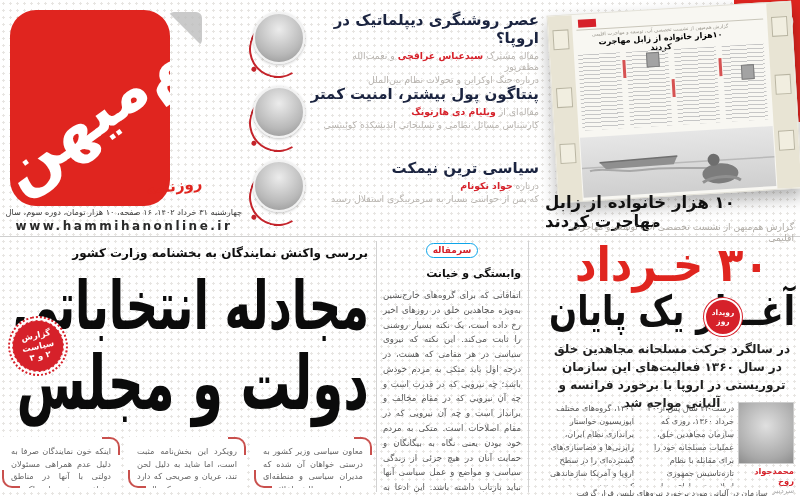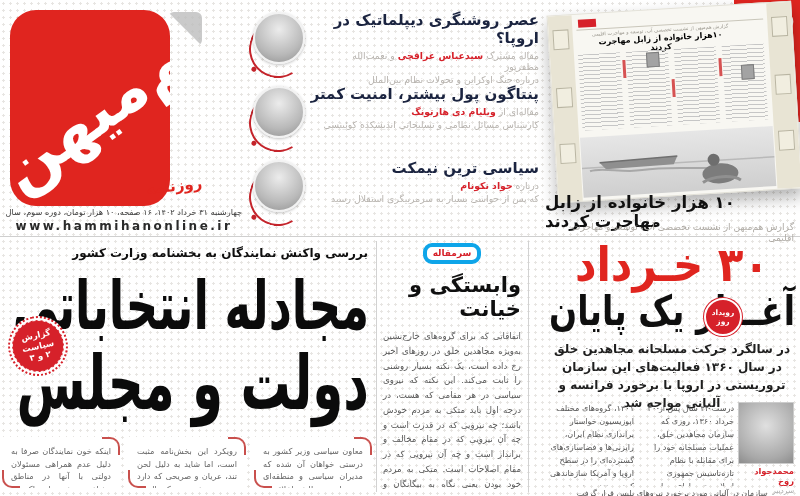--- a/index.html
+++ b/index.html
@@ -86,23 +86,23 @@
   .de-name{font-size:8.3px;font-weight:bold;color:#d6212a;margin-top:2px;text-align:right;}
   .de-role{font-size:7.3px;color:#aaa;text-align:right;}
   .de-colr{position:absolute;right:62px;top:2px;width:90px;height:84px;overflow:hidden;
            font-size:8.1px;color:#555;line-height:1.6;text-align:right;}
   .de-coll{position:absolute;left:0px;top:2px;width:86px;height:84px;overflow:hidden;
            font-size:8.1px;color:#555;line-height:1.6;text-align:right;}
   .de-bottom{position:absolute;left:0;right:0;top:88px;font-size:8.1px;color:#555;text-align:center;}
 
   
   .editorial{position:absolute;left:380px;top:240px;width:144px;height:252px;overflow:hidden;}
-  .ed-pill{width:50px;margin:3px auto 0;background:#fff;border:4px solid #0ea5e9;border-radius:9px;
+  .ed-pill{width:50px;margin:3px auto 0;background:#fff;border:1px solid #0ea5e9;border-radius:9px;
            color:#d6212a;font-size:9px;font-weight:bold;text-align:center;padding:1px 0 2px;}
-  .ed-title{font-size:21px;font-weight:900;color:#0f0f0f;text-align:right;margin-top:9px;
+  .ed-title{font-size:11px;font-weight:900;color:#0f0f0f;text-align:right;margin-top:9px;
             padding-right:3px;}
   .ed-body{margin-top:8px;font-size:8.6px;color:#555;line-height:1.72;text-align:justify;
            padding:0 3px;}
 
   
   .lead{position:absolute;left:0;top:240px;width:374px;height:256px;}
   .lead-kicker{position:absolute;top:6px;right:6px;left:0;font-size:12px;font-weight:800;
                color:#0f0f0f;text-align:right;}
   .lead-l1{position:absolute;top:32px;right:5px;font-size:45px;font-weight:900;color:#0b0b0b;
            transform:scaleY(1.5);transform-origin:top right;white-space:nowrap;line-height:1;}

